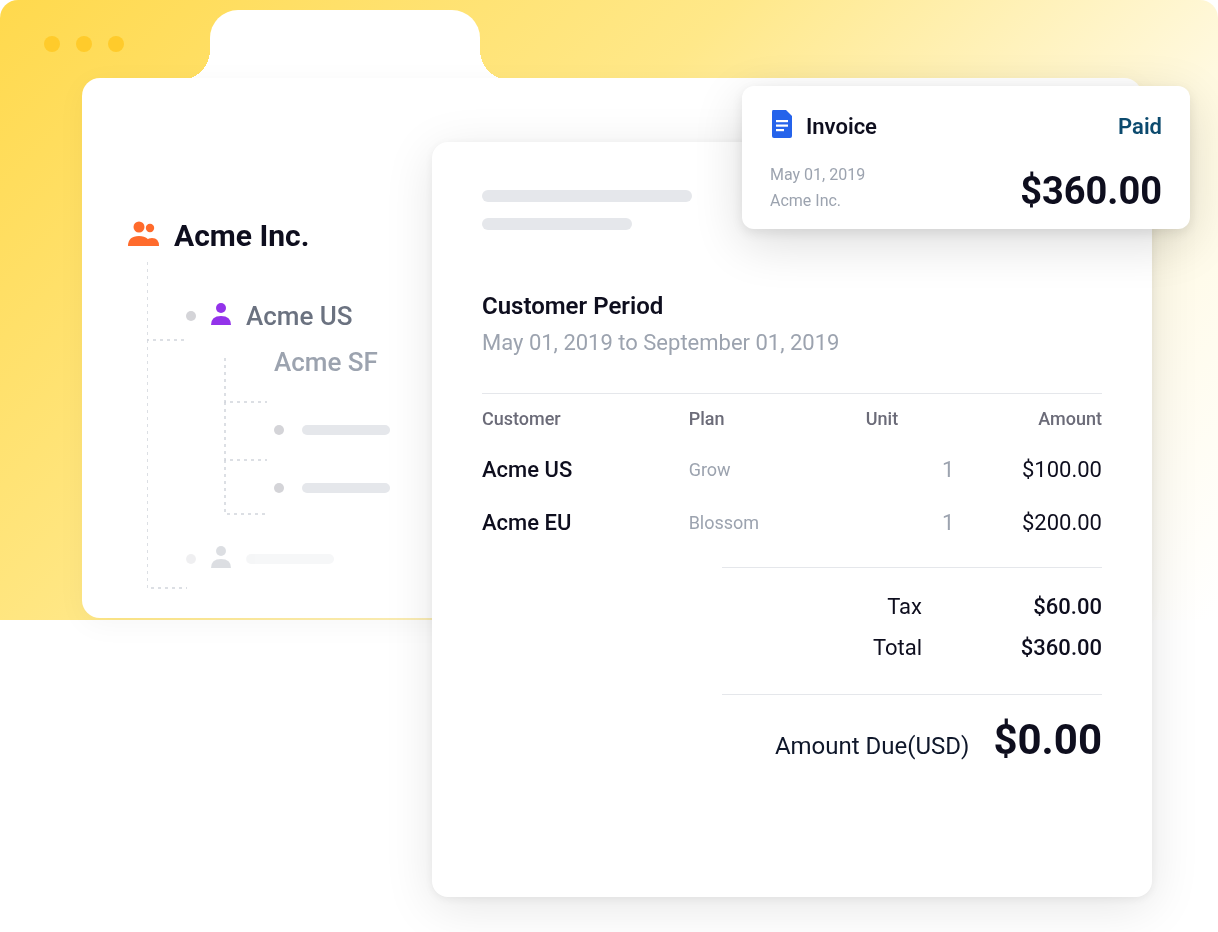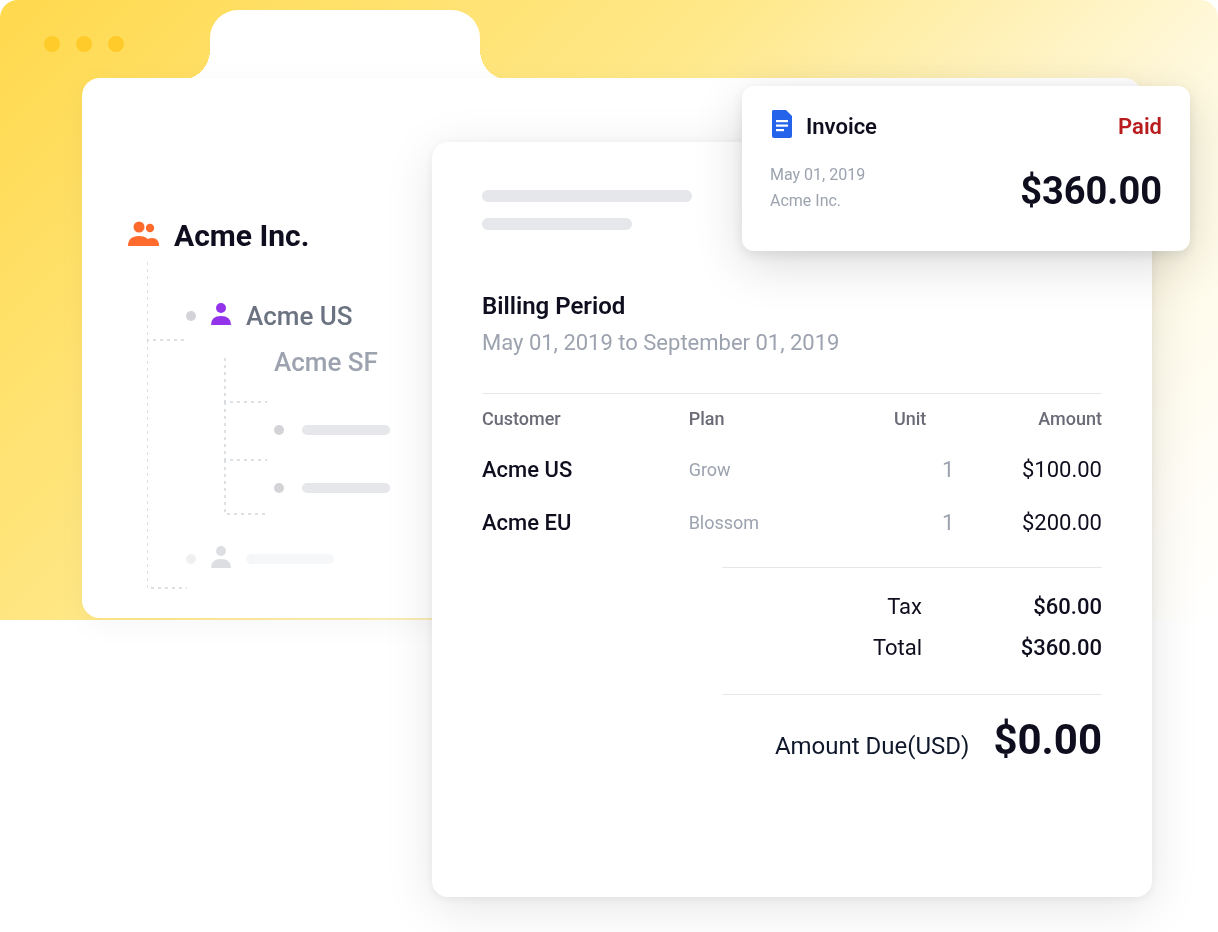--- a/index.html
+++ b/index.html
@@ -197,21 +197,21 @@
       display: grid;
       grid-template-columns: 1.4fr 1.2fr 0.6fr 1fr;
       align-items: center;
       padding: 14px 0;
     }
     .grid-header .cell { font-size: 18px; color: #6B6B78; font-weight: 500; }
     .grid-row .cell-cust { font-size: 22px; color: #0E0E1E; font-weight: 500; }
     .grid-row .cell-plan { font-size: 18px; color: #9CA3AF; }
     .grid-row .cell-unit { font-size: 22px; color: #9CA3AF; text-align: right; }
     .grid-row .cell-amt { font-size: 22px; color: #0E0E1E; text-align: right; font-weight: 400; }
-    .grid-header .cell-unit { text-align: center; }
+    .grid-header .cell-unit { text-align: left; }
     .grid-header .cell-amt { text-align: right; }
 
     .partial-divider {
       border-top: 1px solid #E5E7EB;
       margin-left: 240px;
       margin-top: 18px;
       margin-bottom: 18px;
     }
 
     .subtotal-row {
@@ -235,31 +235,31 @@
 
     
     .popup-card {
       position: absolute;
       top: 86px;
       left: 742px;
       width: 448px;
       background: #fff;
       border-radius: 12px;
       box-shadow: 0 14px 50px rgba(0,0,0,0.14), 0 4px 12px rgba(0,0,0,0.08);
-      padding: 24px 28px 38px;
+      padding: 24px 28px 16px;
     }
     .popup-top {
       display: flex;
       align-items: center;
       justify-content: space-between;
       margin-bottom: 20px;
     }
     .popup-left { display: flex; align-items: center; gap: 12px; }
     .popup-title { font-size: 22px; font-weight: 600; color: #0E0E1E; }
-    .popup-status { font-size: 22px; font-weight: 600; color: #b91c1c; }
+    .popup-status { font-size: 22px; font-weight: 600; color: #0c4a6e; }
     .doc-icon { color: #2563EB; }
 
     .popup-bottom {
       display: flex;
       justify-content: space-between;
       align-items: flex-end;
     }
     .popup-meta { color: #9CA3AF; font-size: 16px; line-height: 1.6; }
     .popup-amount { font-size: 38px; font-weight: 700; color: #0E0E1E; }
   </style>
@@ -334,21 +334,21 @@
     <div class="skeleton-line" style="width:88px;"></div>
   </div>
 </div>
 
 <div class="invoice-card">
   <div class="ph-lines">
     <div class="ph-line1"></div>
     <div class="ph-line2"></div>
   </div>
 
-  <div class="section-title">Billing Period</div>
+  <div class="section-title">Customer Period</div>
   <div class="section-sub">May 01, 2019 to September 01, 2019</div>
 
   <hr class="divider">
 
   <div class="grid-header">
     <div class="cell">Customer</div>
     <div class="cell">Plan</div>
     <div class="cell cell-unit">Unit</div>
     <div class="cell cell-amt">Amount</div>
   </div>

